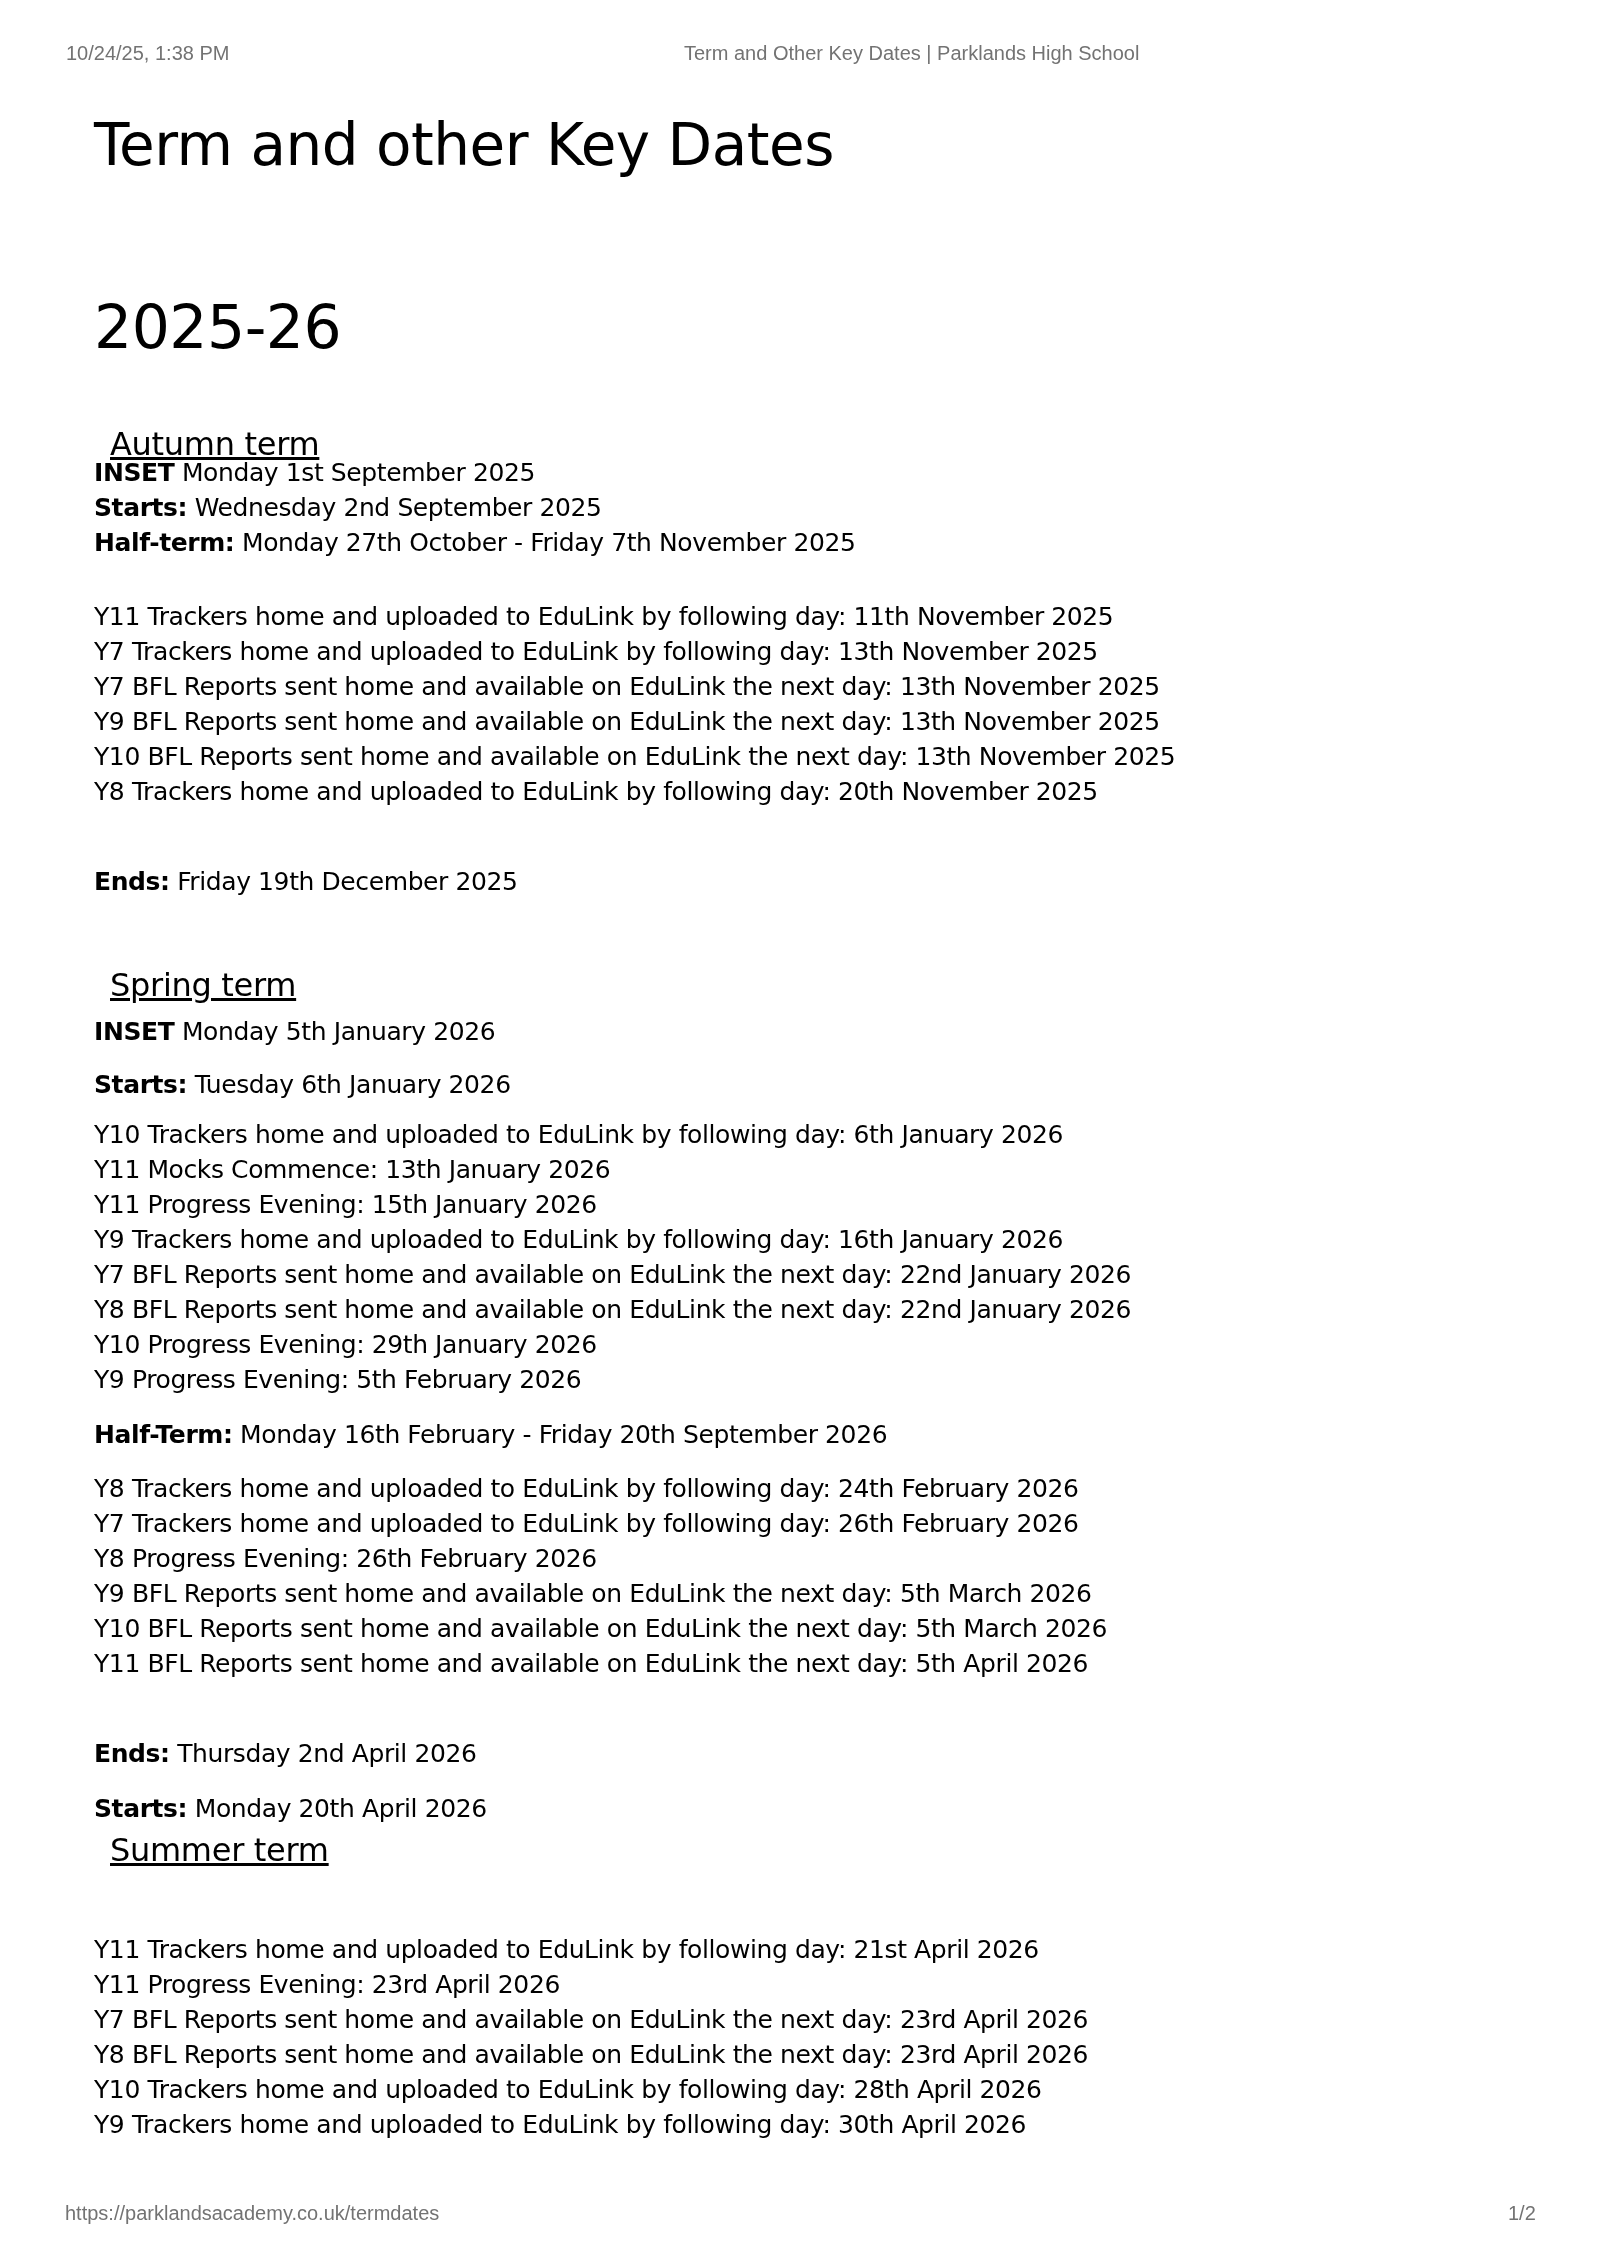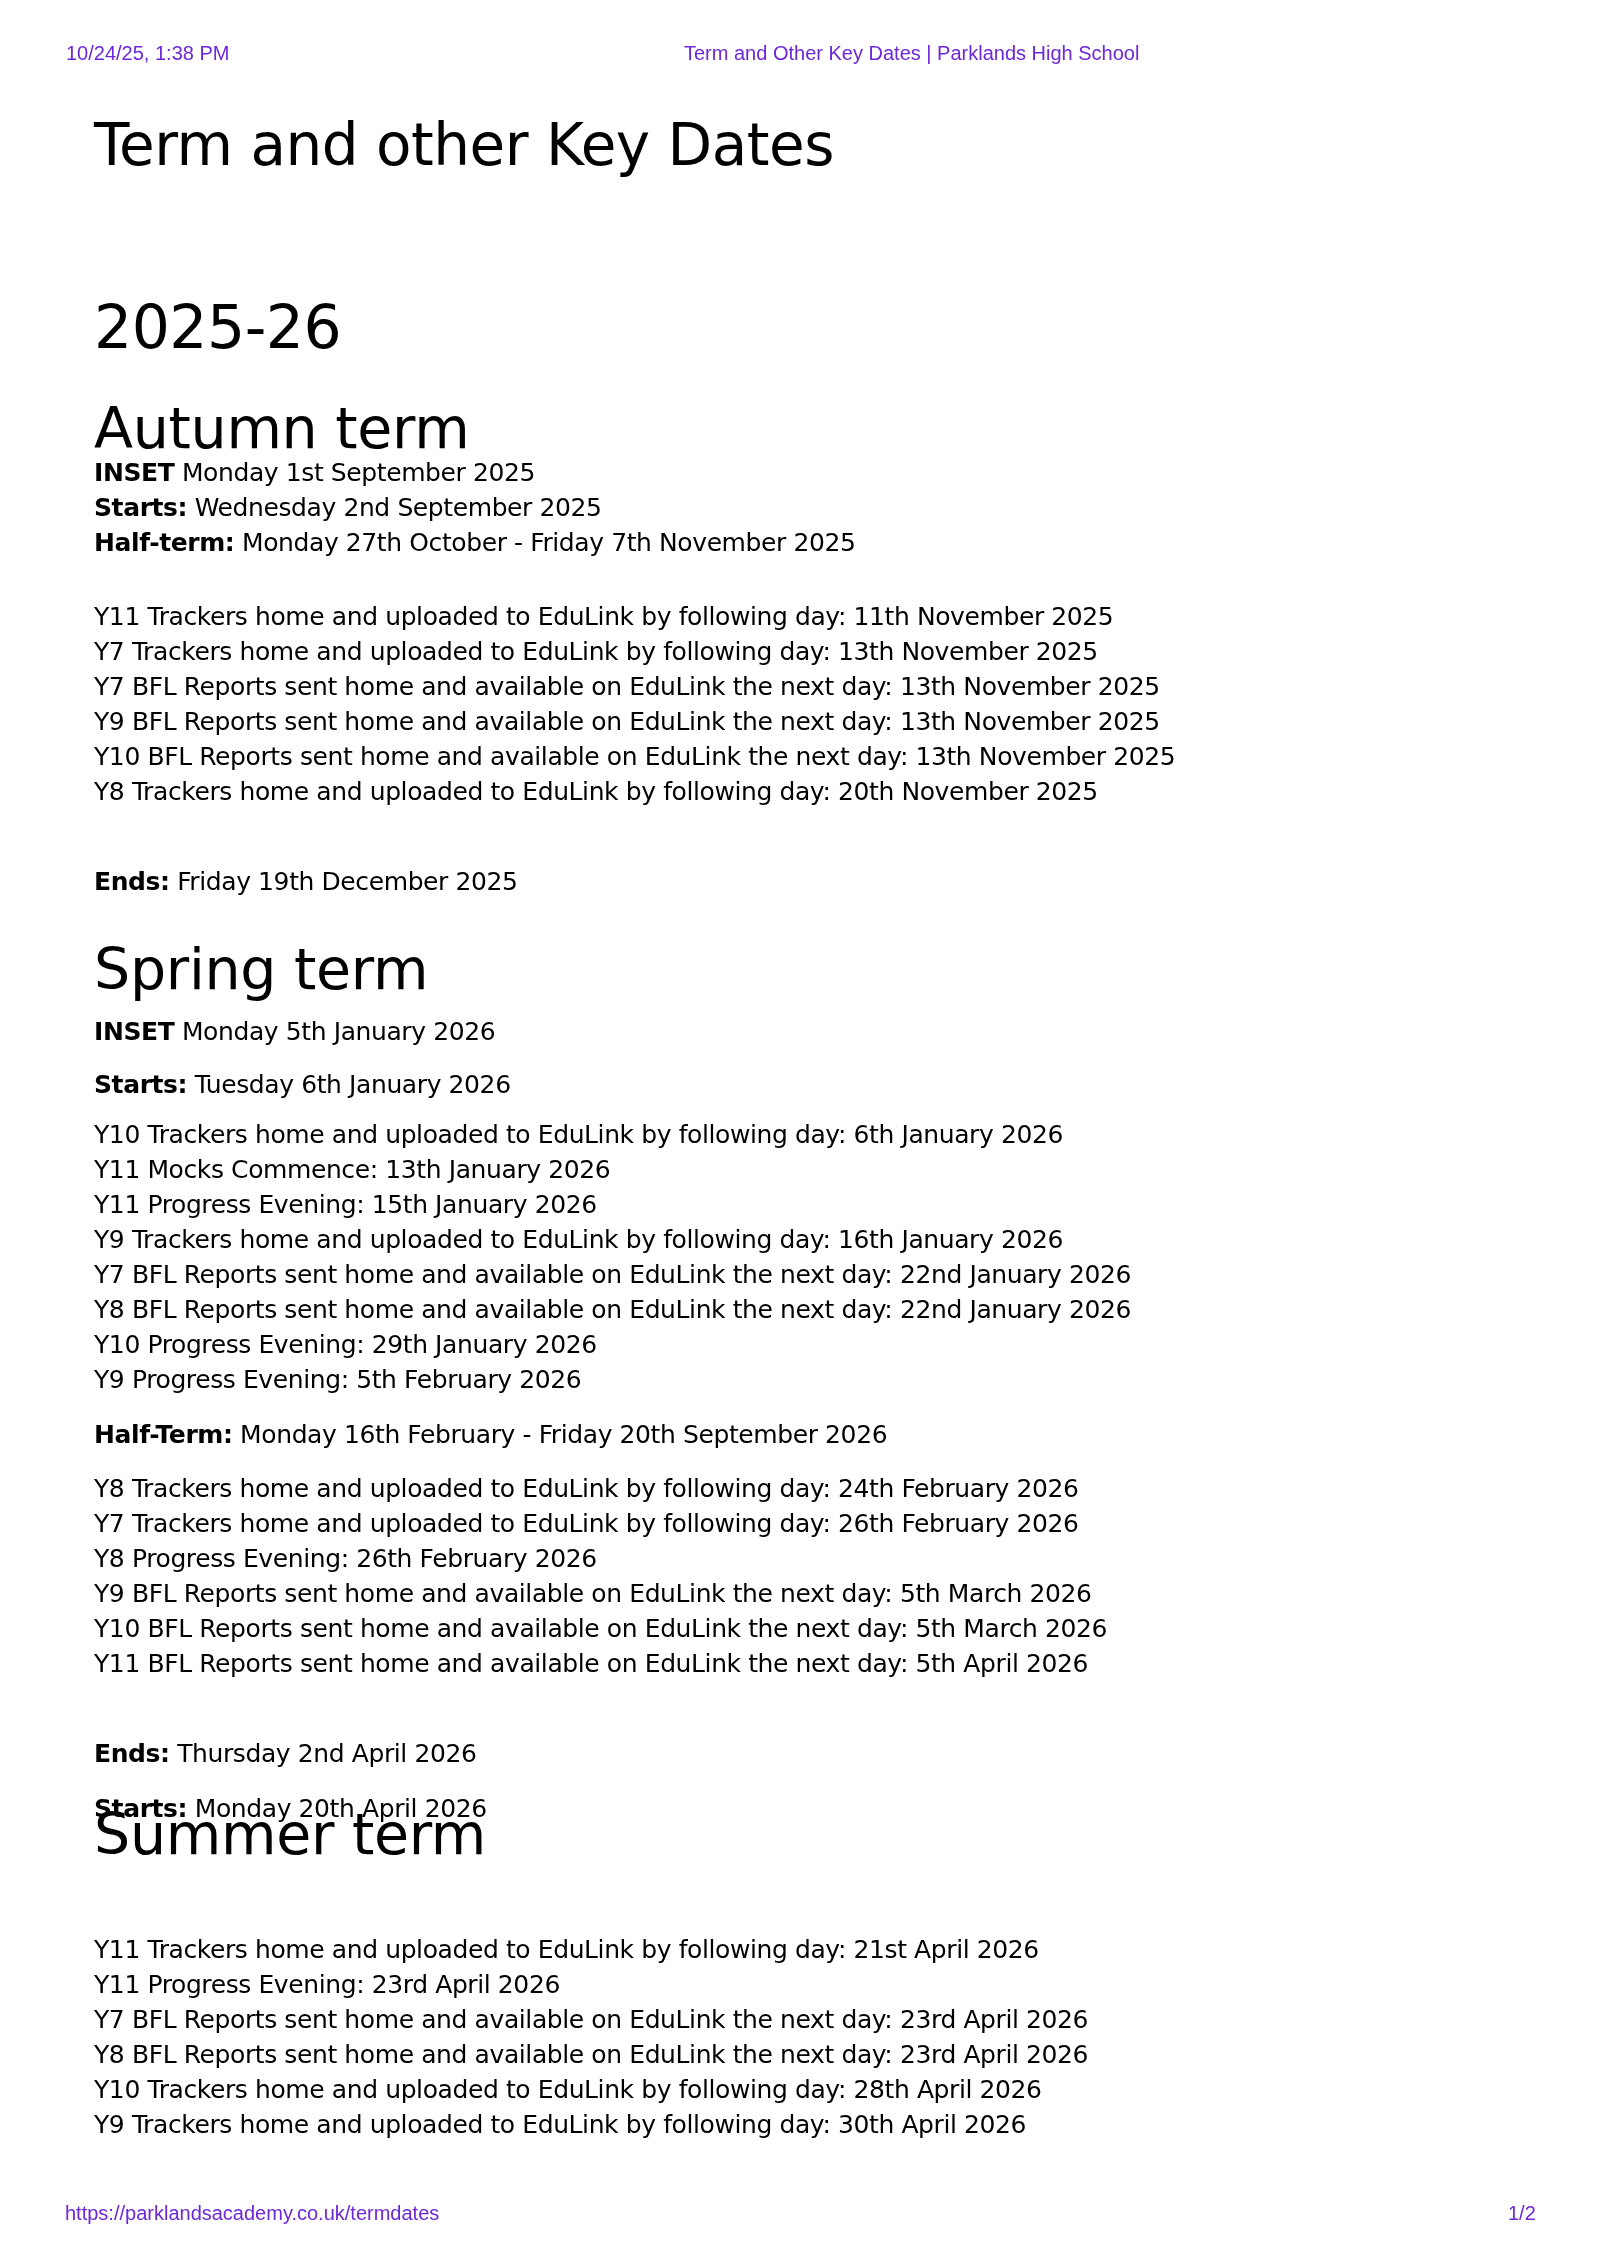--- a/index.html
+++ b/index.html
@@ -1,28 +1,28 @@
 <!DOCTYPE html>
 <html><head>
 <meta charset="utf-8">
 <style>
   html, body { margin: 0; padding: 0; background: #ffffff; }
   body { width: 1600px; height: 2264px; position: relative; overflow: hidden; color: #000; }
-  .print-meta { position: absolute; font-family: "Liberation Sans", sans-serif; font-size: 20px; line-height: 24px; color: #6d28d9; white-space: nowrap; }
+  .print-meta { position: absolute; font-family: "Liberation Sans", sans-serif; font-size: 20px; line-height: 24px; color: #737373; white-space: nowrap; }
   #print-date { left: 66px; top: 41px; }
   #print-title { left: 684px; top: 41px; }
   #print-url { left: 65px; top: 2201px; }
   #print-page { left: 1508px; top: 2201px; }
 
   .doc { font-family: "DejaVu Sans", sans-serif; color: #000; }
   .abs { position: absolute; left: 94px; white-space: nowrap; }
 
   .page-title { font-size: 58px; font-weight: normal; line-height: 70px; margin: 0; letter-spacing: -0.5px; top: 110px; }
   .year-title { font-size: 60px; font-weight: normal; line-height: 72px; margin: 0; letter-spacing: -0.5px; top: 291px; }
-  .term-title { font-size: 57px; font-weight: normal; line-height: 55px; margin: 0; letter-spacing: -0.3px; }
+  .term-title { font-size: 32px; font-weight: normal; line-height: 55px; margin: 16px; letter-spacing: -0.3px; text-decoration: underline; }
 
   .lines { font-size: 25px; line-height: 35px; letter-spacing: -0.4px; }
   .line { display: block; height: 35px; }
   .lbl { font-weight: bold; }
 
   #autumn-title { top: 401px; }
   #autumn-info  { top: 455px; }
   #autumn-list  { top: 599px; }
   #autumn-ends  { top: 864px; }
 

